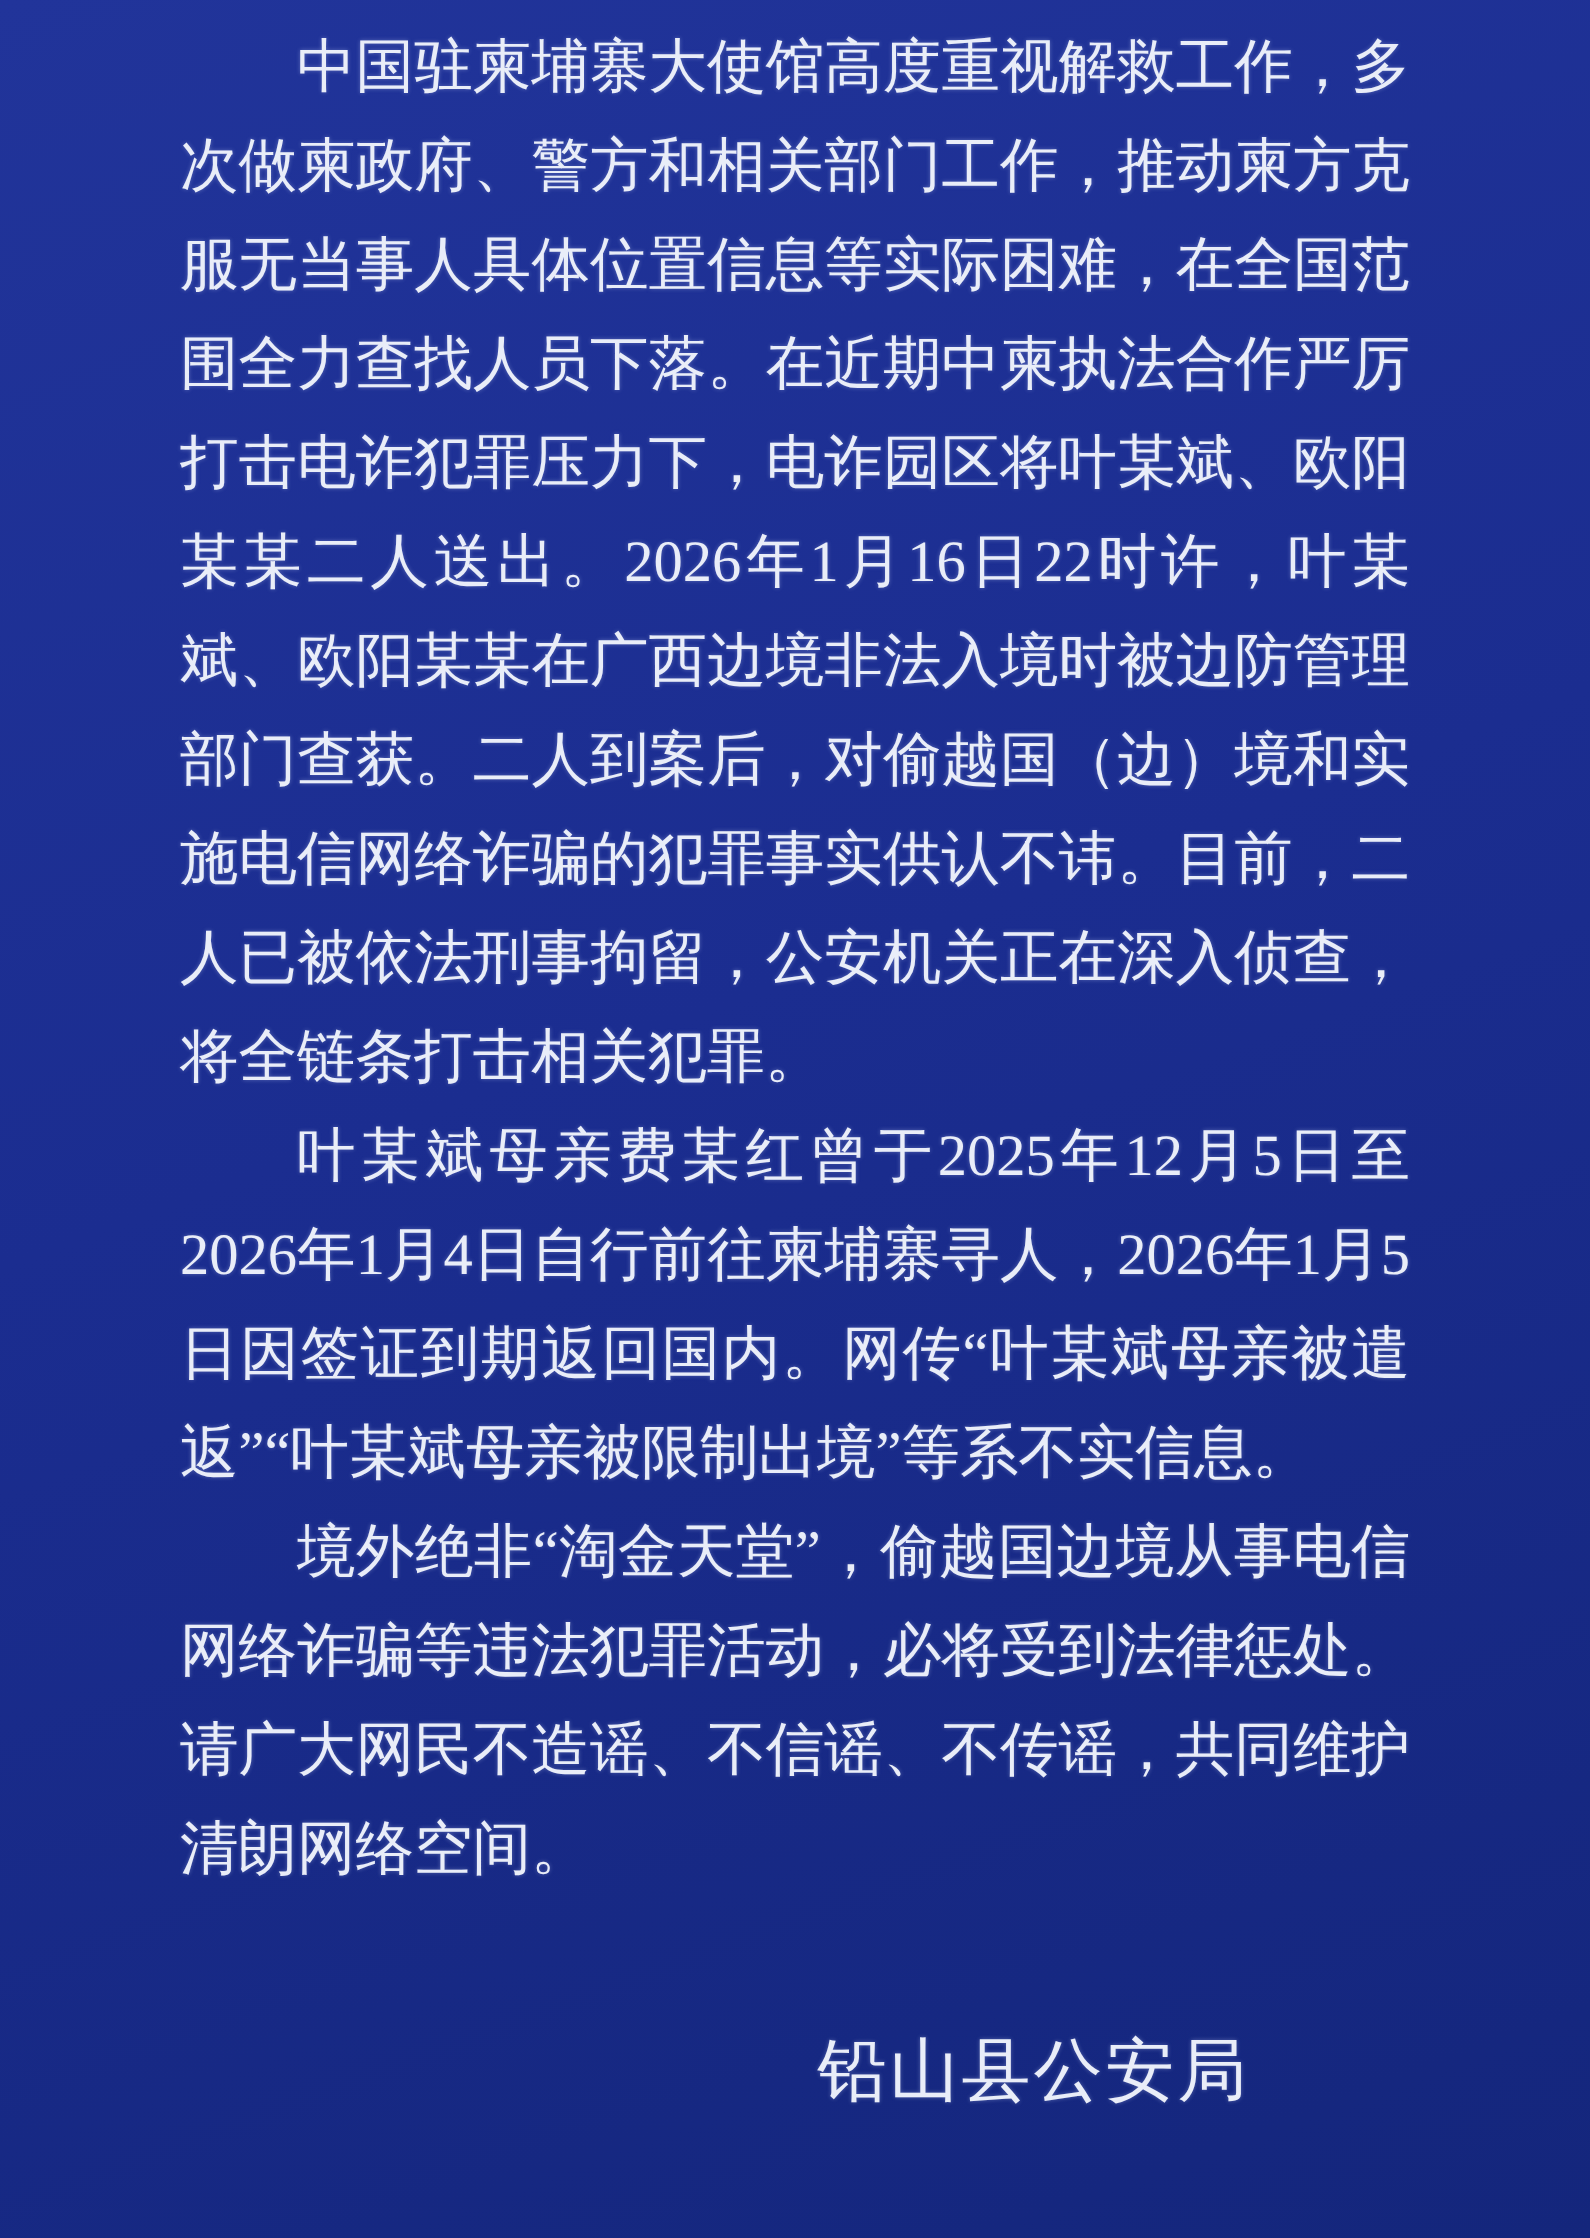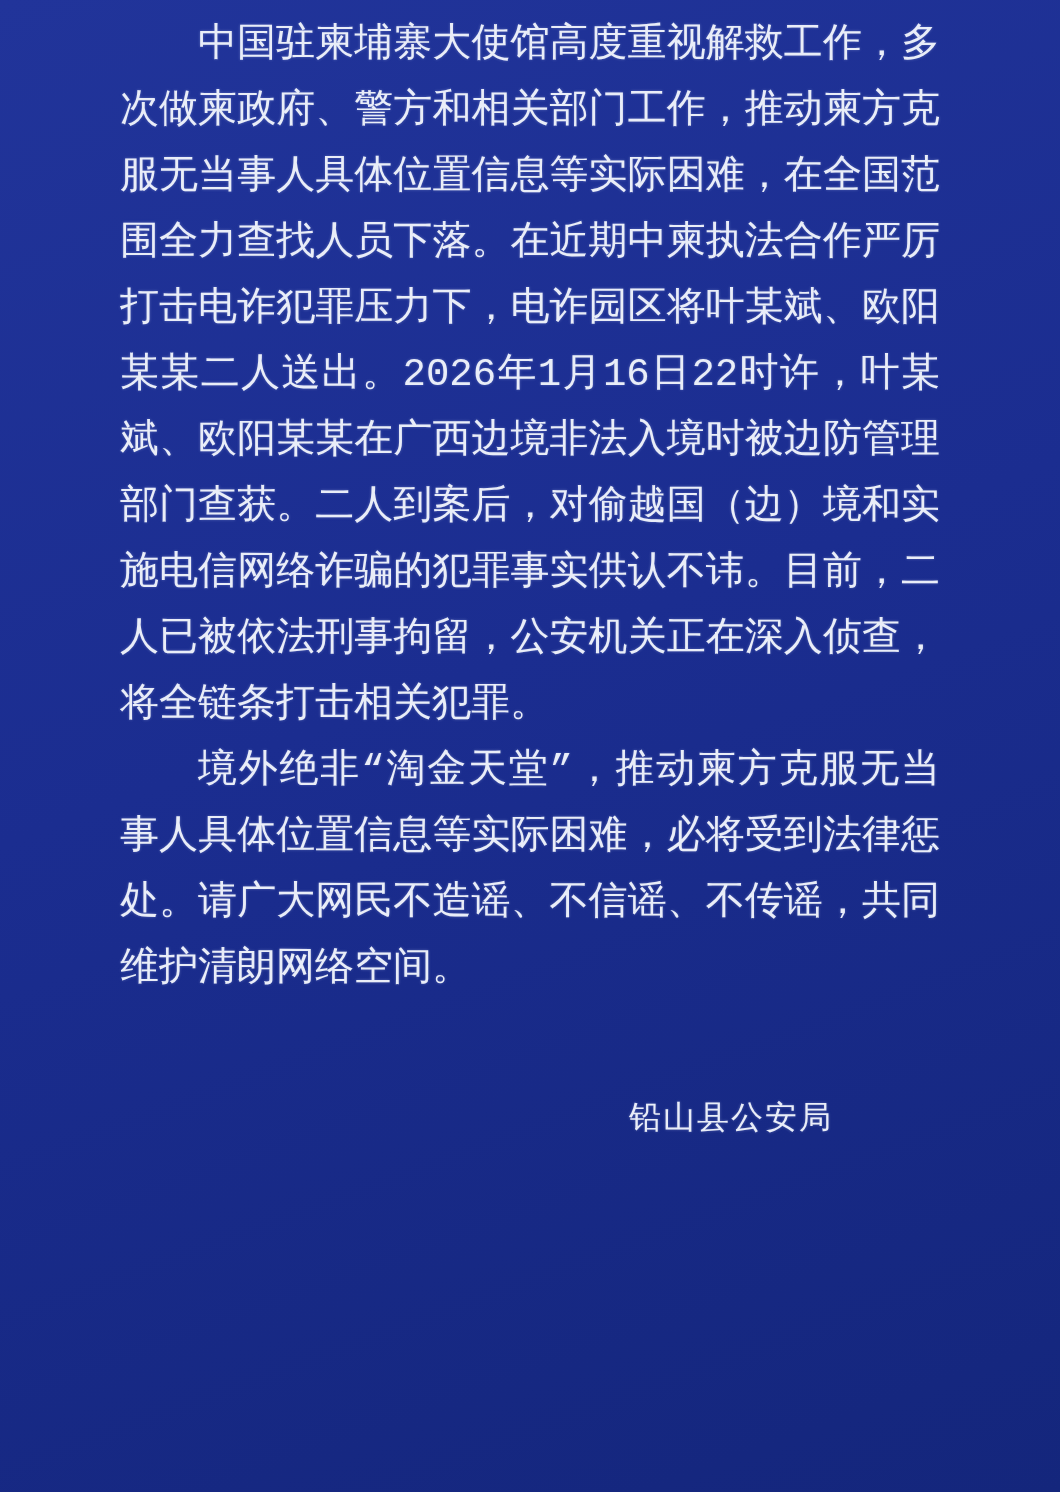--- a/index.html
+++ b/index.html
@@ -24,37 +24,37 @@
     padding: 12px 120px 0 120px;
     color: var(--text-color);
     font-size: 39px;
     line-height: 66px;
     text-align: justify;
     text-shadow: 0 0 3px rgba(205, 218, 255, 0.35);
   }
   .body-text p {
     margin: 0;
     text-indent: 2em;
-    font-family: Liberation Mono, monospace;
   }
   .signature {
     width: fit-content;
     margin: 80px 227px 0 auto;
     color: var(--text-color);
-    font-size: 32px;
+    font-size: 46px;
     line-height: 70px;
     text-align: right;
     letter-spacing: 2px;
     text-shadow: 0 0 3px rgba(205, 218, 255, 0.35);
   }
 </style>
 </head>
 <body>
 
 <div class="page">
   <div class="body-text">
     <p>中国驻柬埔寨大使馆高度重视解救工作，多次做柬政府、警方和相关部门工作，推动柬方克服无当事人具体位置信息等实际困难，在全国范围全力查找人员下落。在近期中柬执法合作严厉打击电诈犯罪压力下，电诈园区将叶某斌、欧阳某某二人送出。2026年1月16日22时许，叶某斌、欧阳某某在广西边境非法入境时被边防管理部门查获。二人到案后，对偷越国（边）境和实施电信网络诈骗的犯罪事实供认不讳。目前，二人已被依法刑事拘留，公安机关正在深入侦查，将全链条打击相关犯罪。</p>
-    <p>境外绝非“淘金天堂”，推动柬方克服无当事人具体位置信息等实际困难，必将受到法律惩处。请广大网民不造谣、不信谣、不传谣，共同维护清朗网络空间。</p>
+    <p>叶某斌母亲费某红曾于2025年12月5日至2026年1月4日自行前往柬埔寨寻人，2026年1月5日因签证到期返回国内。网传“叶某斌母亲被遣返”“叶某斌母亲被限制出境”等系不实信息。</p>
+    <p>境外绝非“淘金天堂”，偷越国边境从事电信网络诈骗等违法犯罪活动，必将受到法律惩处。请广大网民不造谣、不信谣、不传谣，共同维护清朗网络空间。</p>
   </div>
   <div class="signature">
     <div>铅山县公安局</div>
   </div>
 </div>
 
 </body></html>

